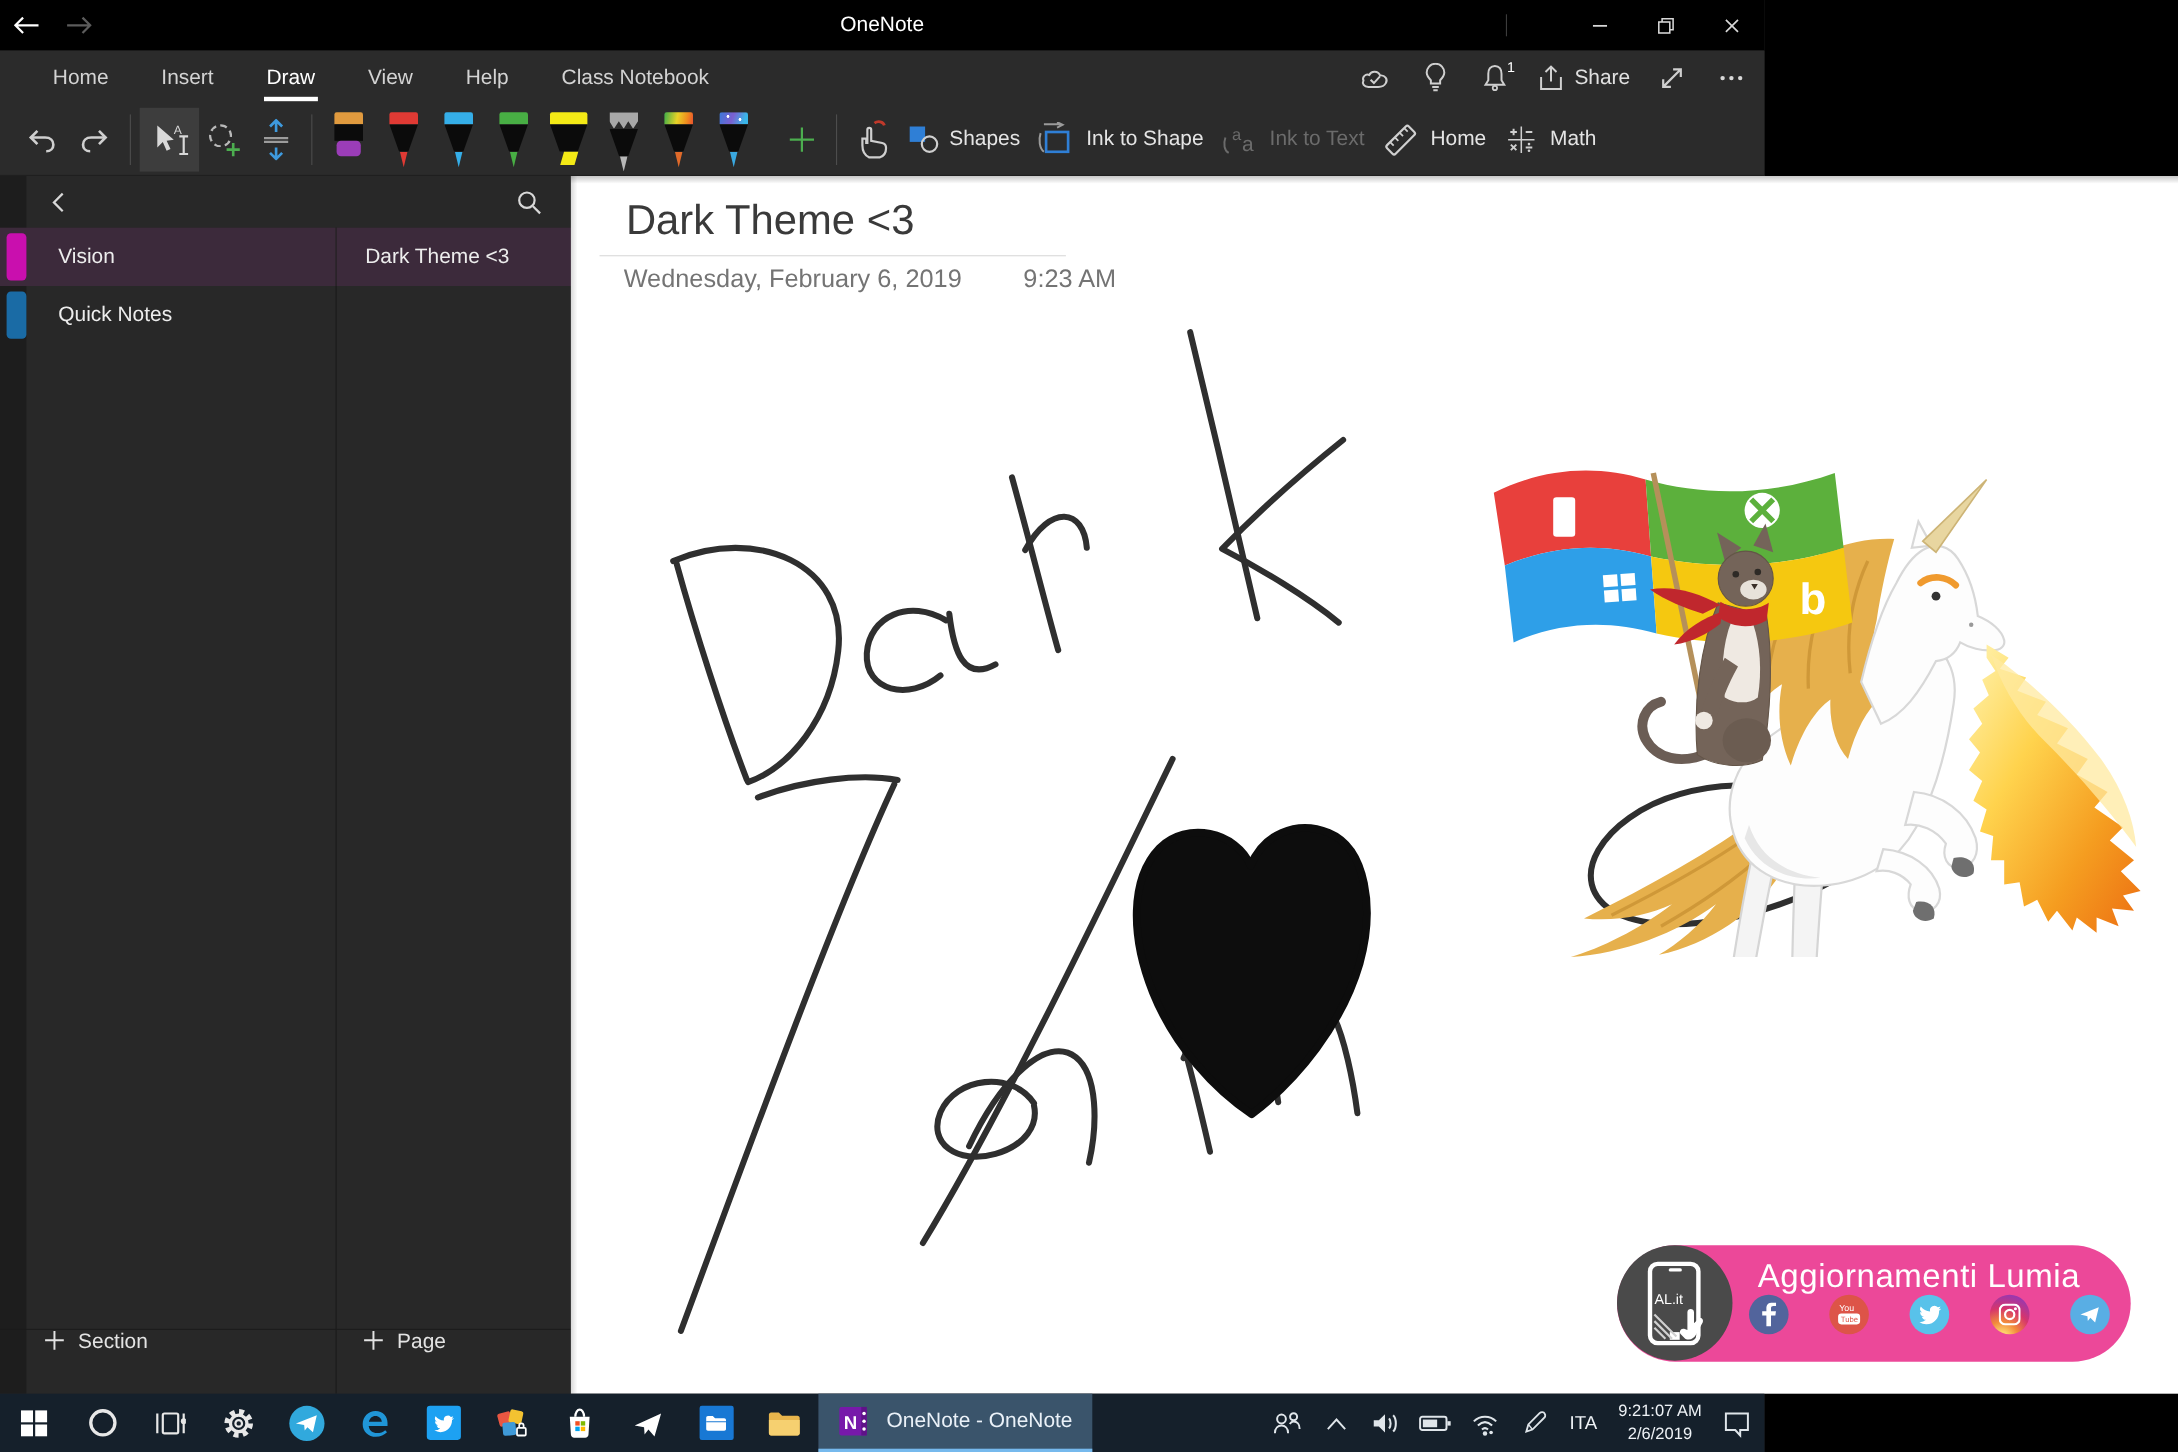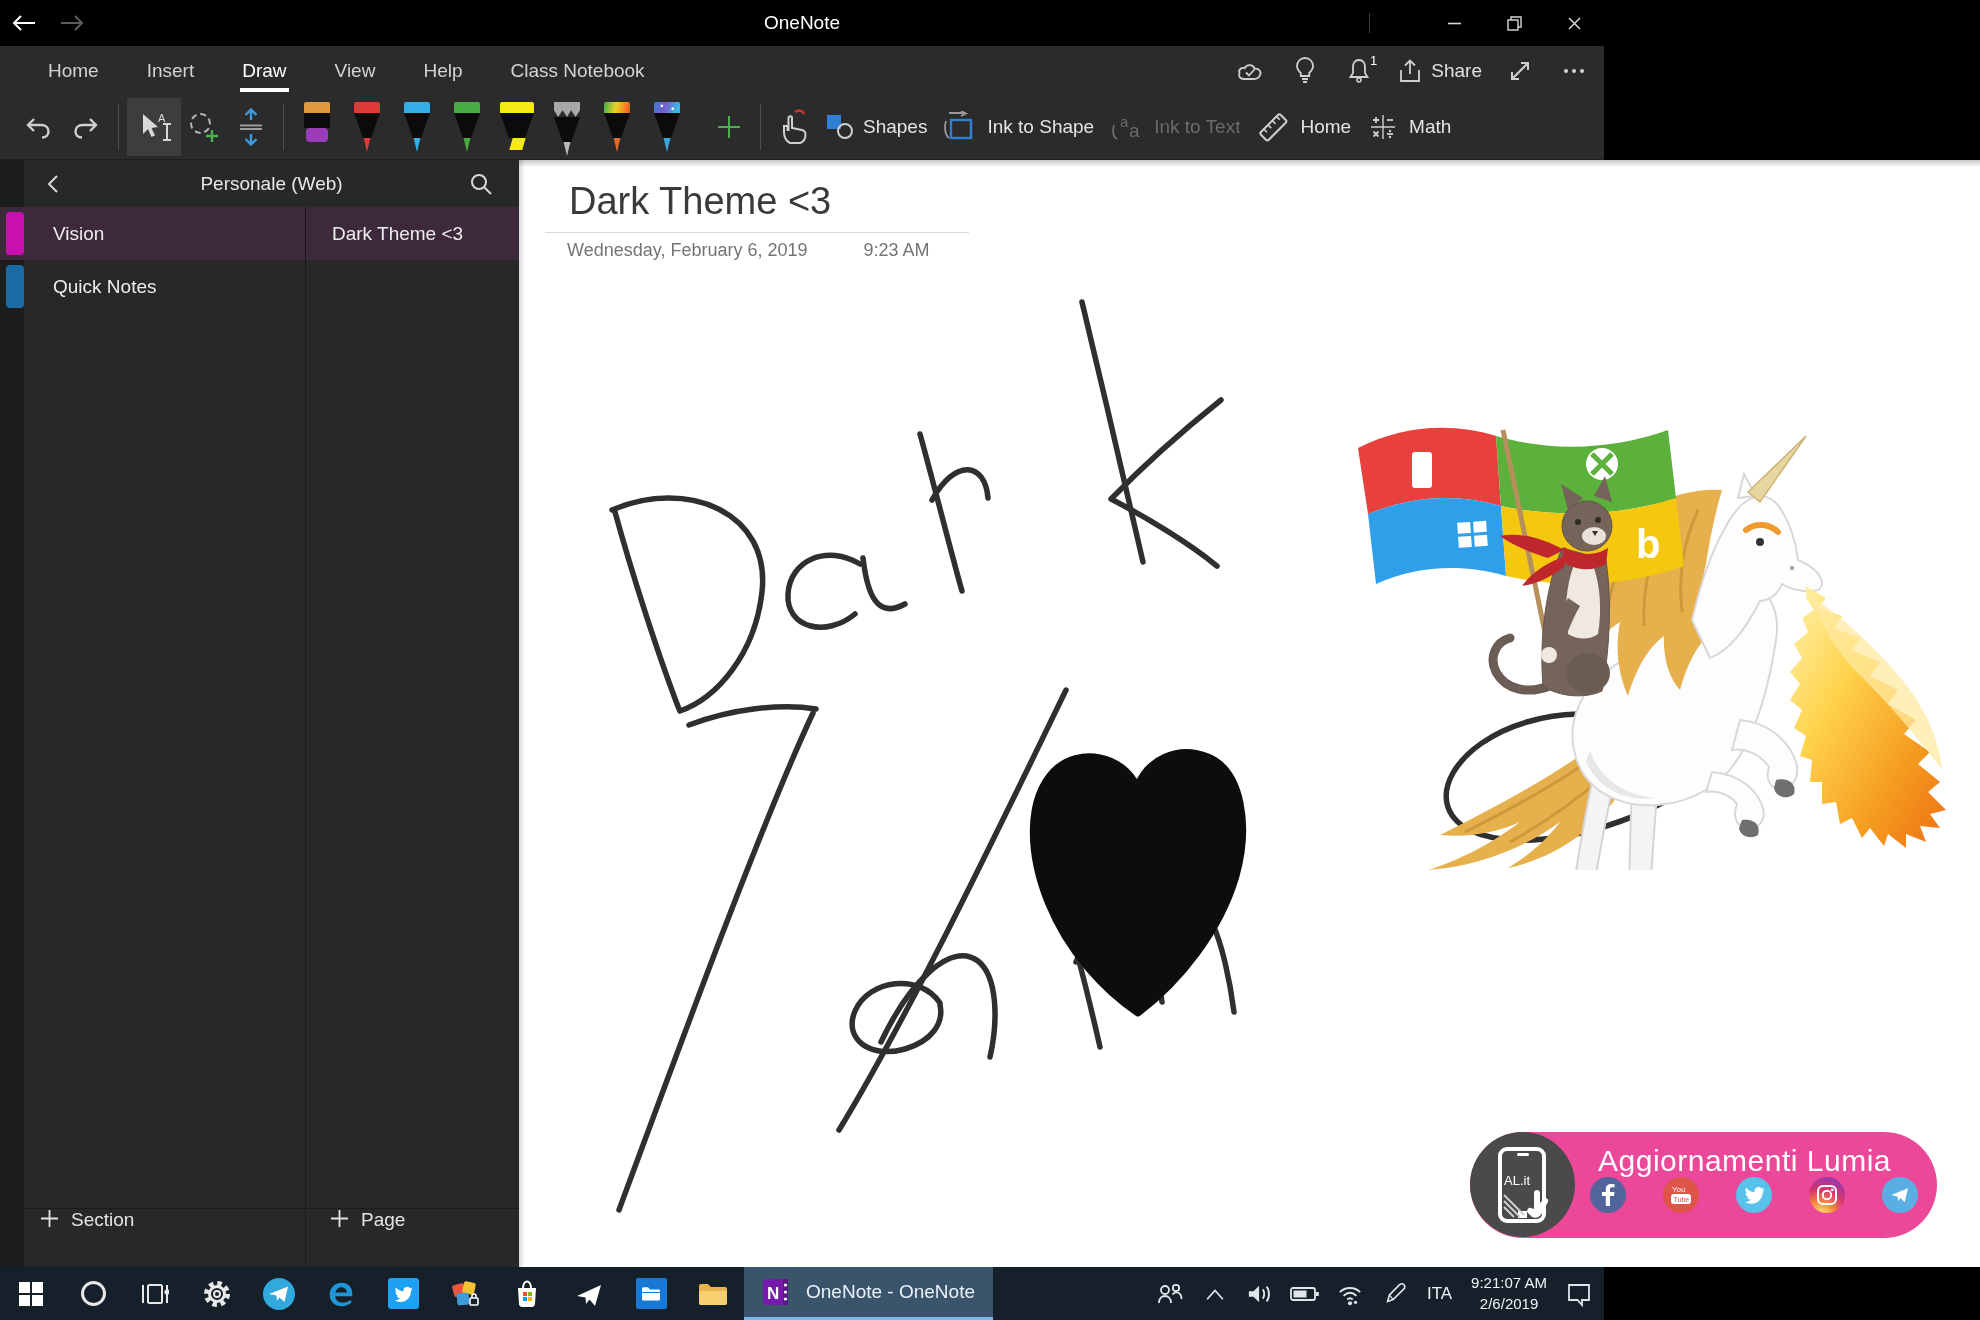--- a/index.html
+++ b/index.html
@@ -72,21 +72,21 @@
   .page-row .label{margin-left:26px;color:#ededed;font-size:19px}
   .side-bottom{position:absolute;left:0;right:0;bottom:0;height:59px;border-top:1px solid #1b1b1b}
   .add-btn{position:absolute;top:0;height:59px;display:flex;align-items:flex-start;gap:12px;color:#e3e3e3;font-size:19px}
 
   
   .canvas{position:relative;width:1461px;height:1107px;background:#fff;overflow:hidden}
   .canvas::before{content:"";position:absolute;left:0;top:0;right:0;height:7px;background:linear-gradient(rgba(0,0,0,.22),transparent);pointer-events:none}
   .canvas::after{content:"";position:absolute;left:0;top:0;bottom:0;width:6px;background:linear-gradient(90deg,rgba(0,0,0,.15),transparent);pointer-events:none}
   .page-title{position:absolute;left:50px;top:20px;font-size:38px;color:#3a3a3a}
   .title-rule{position:absolute;left:26px;top:72px;width:424px;height:1px;background:#d9d9d9}
-  .date-row{position:absolute;left:48px;top:80px;font-size:18px;color:#747474;display:flex}
+  .date-row{position:absolute;left:48px;top:80px;font-size:23px;color:#747474;display:flex}
   .date-row .time{margin-left:56px}
   .ink{position:absolute;left:0;top:0;pointer-events:none}
   .sticker{position:absolute;left:821px;top:230px;width:620px;height:480px}
 
   
   .watermark{position:absolute;left:951px;top:972px;width:467px;height:106px;background:#ec4899;border-radius:53px}
   .wm-badge{position:absolute;left:0;top:0;width:105px;height:105px;border-radius:50%;background:#4a4a4a;display:flex;align-items:center;justify-content:center}
   .wm-title{position:absolute;left:128px;top:12px;color:#fff;font-size:30px;letter-spacing:.5px}
   .wm-social{position:absolute;left:120px;top:45px;display:flex;gap:37px}
   .soc{width:36px;height:36px;border-radius:50%;display:flex;align-items:center;justify-content:center}
@@ -336,21 +336,20 @@
   <div class="main">
 
     <div class="sidebar">
       <div class="side-strip"></div>
       <div class="side-head">
         <div class="side-back">
           <svg width="13" height="20" viewBox="0 0 13 20">
               <path d="M11 2 L3 10 L11 18" fill="none" stroke="#d8d8d8" stroke-width="2"></path>
             </svg>
         </div>
-        <div class="side-title">Personale (Web)</div>
         <div class="side-search">
           <svg width="24" height="24" viewBox="0 0 24 24">
               <circle cx="10" cy="10" r="7" fill="none" stroke="#d8d8d8" stroke-width="2"></circle>
               <path d="M15.5 15.5 L22 22" stroke="#d8d8d8" stroke-width="2"></path>
             </svg>
         </div>
       </div>
       <div class="col-div"></div>
 
       <div class="section-row sel" style="top:47px">

